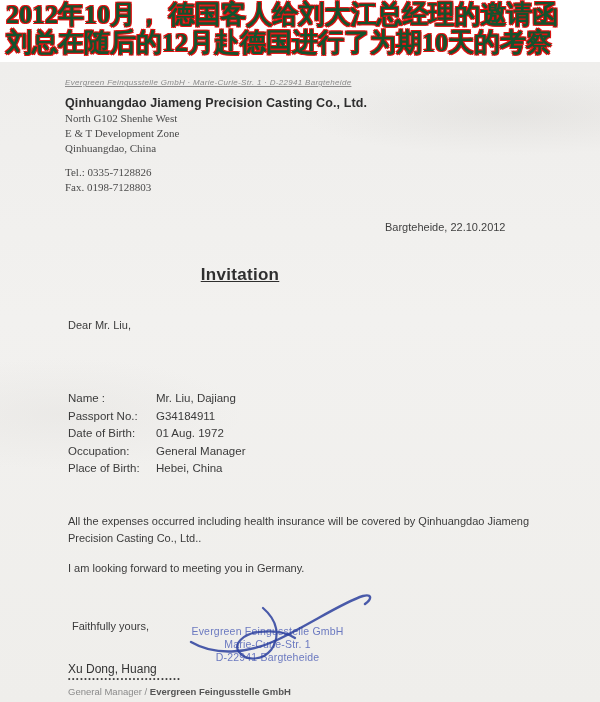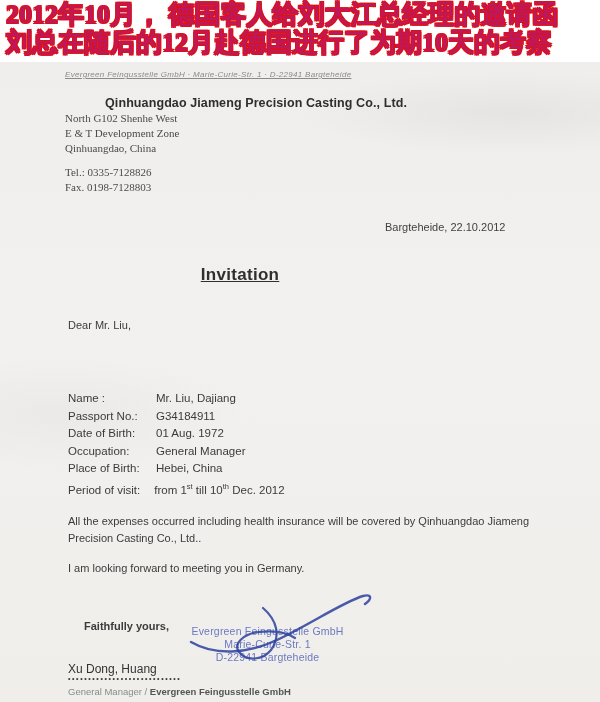--- a/index.html
+++ b/index.html
@@ -13,48 +13,47 @@
 
   
   .banner {
     position: absolute; left: 0; top: 0; width: 600px; height: 62px;
     background: #ffffff; padding: 1px 6px 0 6px;
     font-family: "Liberation Serif", serif;
   }
   .banner-line {
     font-size: 26px; font-weight: bold; line-height: 28px;
     letter-spacing: 0px; white-space: nowrap;
-    color: #be185d;
+    color: #14532d;
     text-shadow: 1px 1px 0 #e01010, -1px -1px 0 #e01010,
                  1px -1px 0 #e01010, -1px 1px 0 #e01010;
   }
 
   
   .paper {
     position: absolute; left: 0; top: 62px; width: 600px; height: 640px;
     background:
       radial-gradient(ellipse 300px 60px at 85% 8%, rgba(210,208,205,0.35), rgba(0,0,0,0) 70%),
       radial-gradient(ellipse 260px 80px at 10% 55%, rgba(220,218,215,0.30), rgba(0,0,0,0) 70%),
       linear-gradient(180deg, #efeeec 0%, #f2f1ef 40%, #efeeeb 100%);
     color: #3b3b3b;
   }
   .paper .abs { position: absolute; }
 
   .letterhead {
-    left: 65px; top: 8px;
+    left: 65px; top: 16px;
     font-family: "Liberation Sans", sans-serif;
     font-size: 8px; font-style: italic; color: #8a8a8a;
     text-decoration: underline; letter-spacing: 0.3px;
   }
 
   .company-name {
     left: 65px; top: 34px;
     font-size: 12.5px; font-weight: bold; color: #2e2e2e;
     letter-spacing: 0.1px;
-    margin-left: 40px;
   }
   .addr {
     left: 65px;
     font-family: "Liberation Serif", serif;
     font-size: 11px; color: #4a4a4a;
   }
   .addr1 { top: 50px; }
   .addr2 { top: 65px; }
   .addr3 { top: 80px; }
   .tel  { top: 104px; }
@@ -82,21 +81,21 @@
   .detail-row { display: flex; font-size: 11.5px; color: #3b3b3b; line-height: 17.6px; }
   .detail-label { width: 88px; flex-shrink: 0; }
   .detail-value { }
 
   .period { left: 68px; top: 420px; font-size: 11.5px; color: #3b3b3b; }
   .period .gap { display: inline-block; width: 14px; }
   .period sup { font-size: 7.5px; vertical-align: super; }
 
   .expenses { left: 68px; top: 451px; width: 478px; }
   .looking { left: 68px; top: 498px; }
-  .valediction { left: 84px; top: 556px; font-weight: bold; }
+  .valediction { left: 72px; top: 556px; }
 
   
   .stamp {
     left: 160px; top: 563px; width: 215px; text-align: center;
     font-size: 10.5px; line-height: 13px; color: #6b79c0;
     letter-spacing: 0.2px;
   }
   .signature-svg {
     left: 185px; top: 528px; width: 190px; height: 82px;
   }
@@ -156,23 +155,20 @@
       <div class="detail-row">
         <span class="detail-label">Occupation:</span>
         <span class="detail-value">General Manager</span>
       </div>
       <div class="detail-row">
         <span class="detail-label">Place of Birth:</span>
         <span class="detail-value">Hebei, China</span>
       </div>
     </div>
 
-    <div class="abs period">
-      <span>Period of visit:</span><span class="gap"></span><span>from 1</span><sup>st</sup><span> till 10</span><sup>th</sup><span> Dec. 2012</span>
-    </div>
 
     <div class="abs body-text expenses">All the expenses occurred including health insurance will be covered by Qinhuangdao Jiameng Precision Casting Co., Ltd..</div>
     <div class="abs body-text looking">I am looking forward to meeting you in Germany.</div>
     <div class="abs body-text valediction">Faithfully yours,</div>
 
     <div class="abs stamp">
       <div>Evergreen Feingusstelle GmbH</div>
       <div>Marie-Curie-Str. 1</div>
       <div>D-22941 Bargteheide</div>
     </div>

